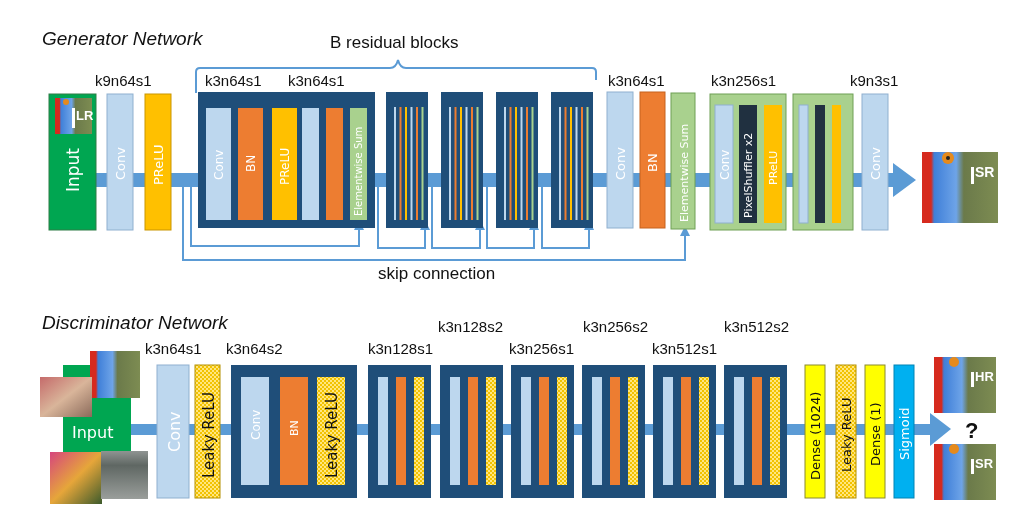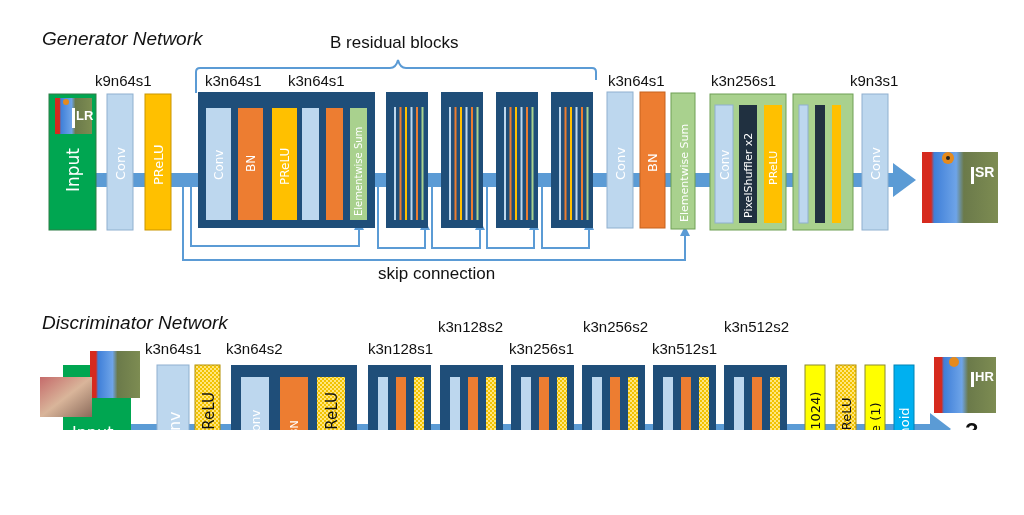--- a/index.html
+++ b/index.html
@@ -1,16 +1,16 @@
 <!DOCTYPE html>
 <html><head>
 <meta charset="utf-8">
 <style>
   html,body{margin:0;padding:0;background:#fff;}
-  #stage{position:relative;width:1024px;height:430px;overflow:hidden;background:#fff;}
+  #stage{position:relative;width:1024px;height:515px;overflow:hidden;background:#fff;}
   svg{position:absolute;left:0;top:0;}
   .title{font-family:"Liberation Sans",sans-serif;font-style:italic;font-size:19px;fill:#111;}
   .spec{font-family:"Liberation Sans",sans-serif;font-size:15px;fill:#111;}
   .big{font-family:"Liberation Sans",sans-serif;font-size:17px;fill:#111;}
   .vlbl{font-family:"DejaVu Sans",sans-serif;fill:#fff;}
   .vlbl-dark{font-family:"DejaVu Sans",sans-serif;fill:#111;}
   .imgtxt{font-family:"Liberation Sans",sans-serif;font-weight:bold;fill:#fff;}
   .q{font-family:"Liberation Sans",sans-serif;font-weight:bold;font-size:22px;fill:#111;}
 </style>
 </head>

